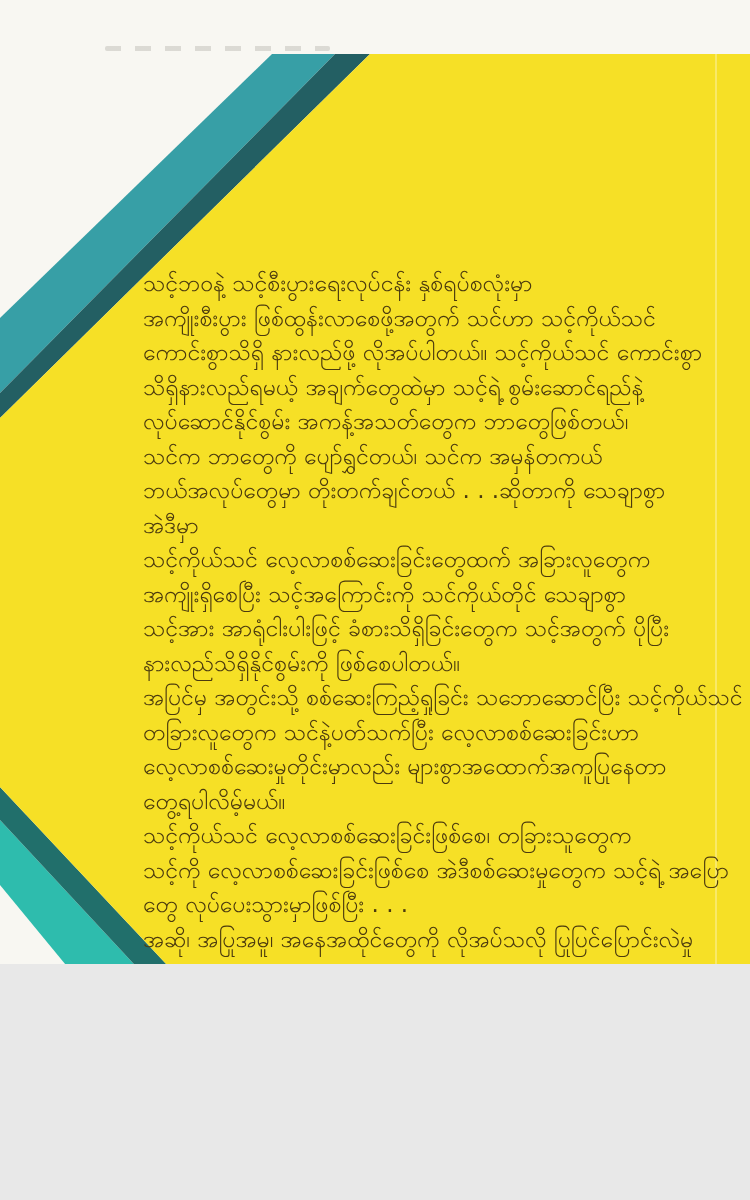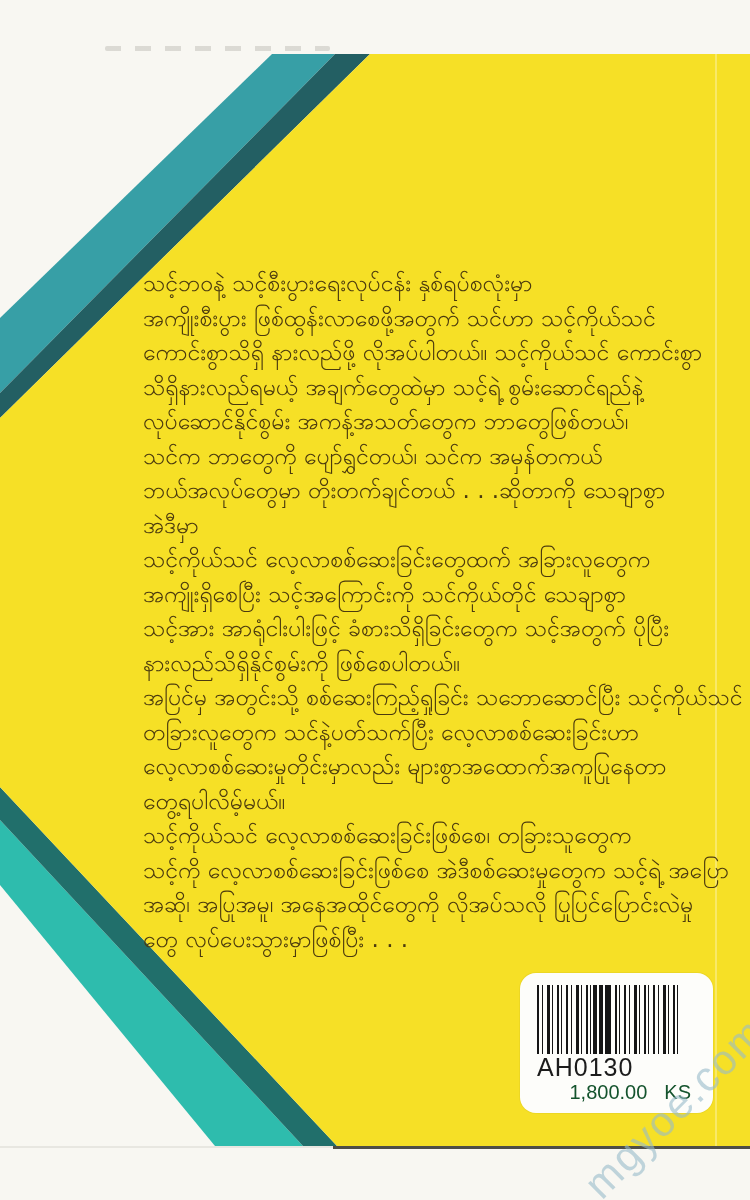--- a/index.html
+++ b/index.html
@@ -1,19 +1,19 @@
 <!DOCTYPE html>
 <html><head>
 <meta charset="utf-8">
 <style>
   html, body { margin: 0; padding: 0; background: #e8e8e8; }
   .page {
     position: relative;
     width: 750px;
-    height: 1200px;
+    height: 964px;
     background: #f8f7f2;
     overflow: hidden;
     font-family: "DejaVu Sans", sans-serif;
   }
   .layer { position: absolute; left: 0; top: 0; width: 750px; height: 1200px; }
 
   
   .yellow-cover {
     background: #f6e026;
     clip-path: polygon(370px 54px, 750px 54px, 750px 1146px, 337px 1146px, 0 787px, 0 418px);
@@ -134,22 +134,22 @@
     <div class="body-line">သင့်ကိုယ်သင် လေ့လာစစ်ဆေးခြင်းတွေထက် အခြားလူတွေက</div>
     <div class="body-line">အကျိုးရှိစေပြီး သင့်အကြောင်းကို သင်ကိုယ်တိုင် သေချာစွာ</div>
     <div class="body-line">သင့်အား အာရုံငါးပါးဖြင့် ခံစားသိရှိခြင်းတွေက သင့်အတွက် ပိုပြီး</div>
     <div class="body-line">နားလည်သိရှိနိုင်စွမ်းကို ဖြစ်စေပါတယ်။</div>
     <div class="body-line">အပြင်မှ အတွင်းသို့ စစ်ဆေးကြည့်ရှုခြင်း သဘောဆောင်ပြီး သင့်ကိုယ်သင်</div>
     <div class="body-line">တခြားလူတွေက သင်နဲ့ပတ်သက်ပြီး လေ့လာစစ်ဆေးခြင်းဟာ</div>
     <div class="body-line">လေ့လာစစ်ဆေးမှုတိုင်းမှာလည်း များစွာအထောက်အကူပြုနေတာ</div>
     <div class="body-line">တွေ့ရပါလိမ့်မယ်။</div>
     <div class="body-line">သင့်ကိုယ်သင် လေ့လာစစ်ဆေးခြင်းဖြစ်စေ၊ တခြားသူတွေက</div>
     <div class="body-line">သင့်ကို လေ့လာစစ်ဆေးခြင်းဖြစ်စေ အဲဒီစစ်ဆေးမှုတွေက သင့်ရဲ့ အပြော</div>
+    <div class="body-line">တွေ လုပ်ပေးသွားမှာဖြစ်ပြီး . . .</div>
     <div class="body-line">အဆို၊ အပြုအမူ၊ အနေအထိုင်တွေကို လိုအပ်သလို ပြုပြင်ပြောင်းလဲမှု</div>
-    <div class="body-line">တွေ လုပ်ပေးသွားမှာဖြစ်ပြီး . . .</div>
   </div>
 
   <div class="barcode-label">
     <div class="barcode-bars"></div>
     <div class="barcode-code">AH0130</div>
     <div class="price-row">
       <span>1,800.00</span>
       <span>KS</span>
     </div>
   </div>

